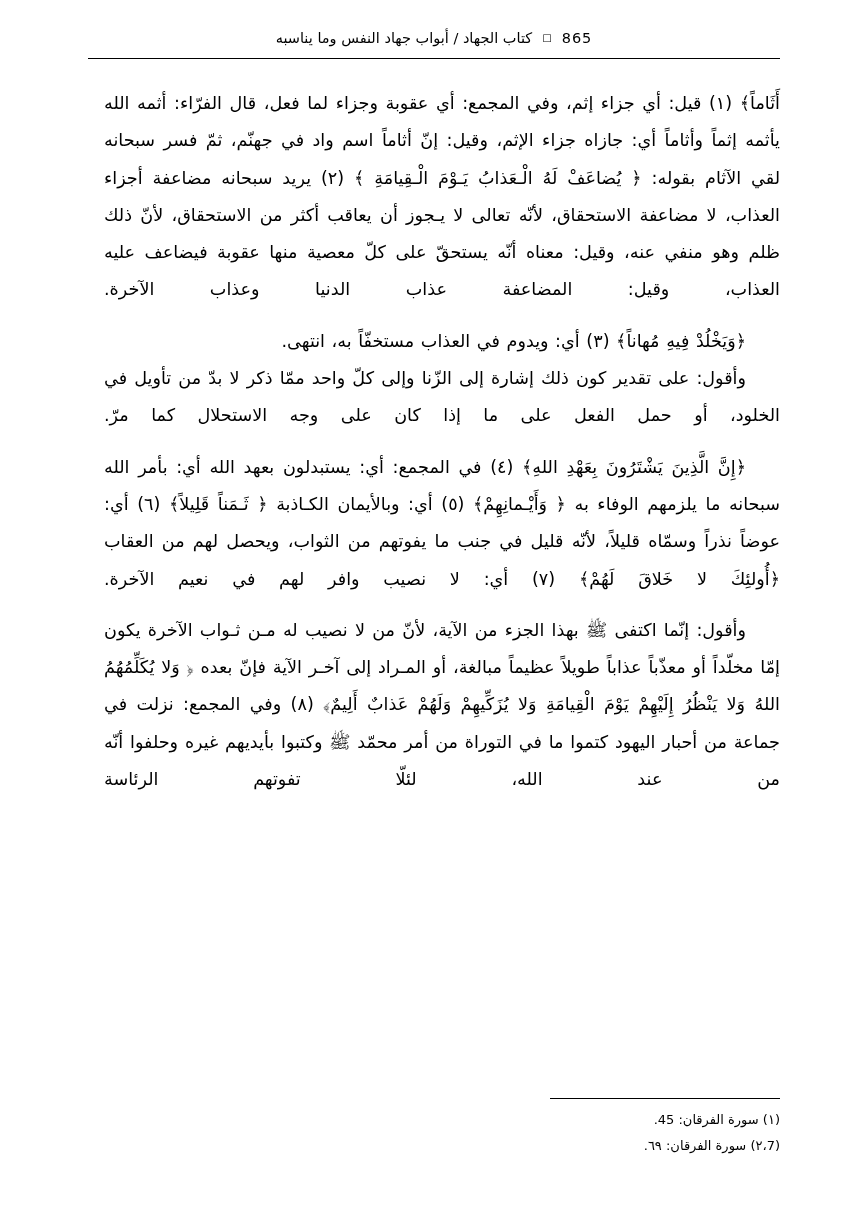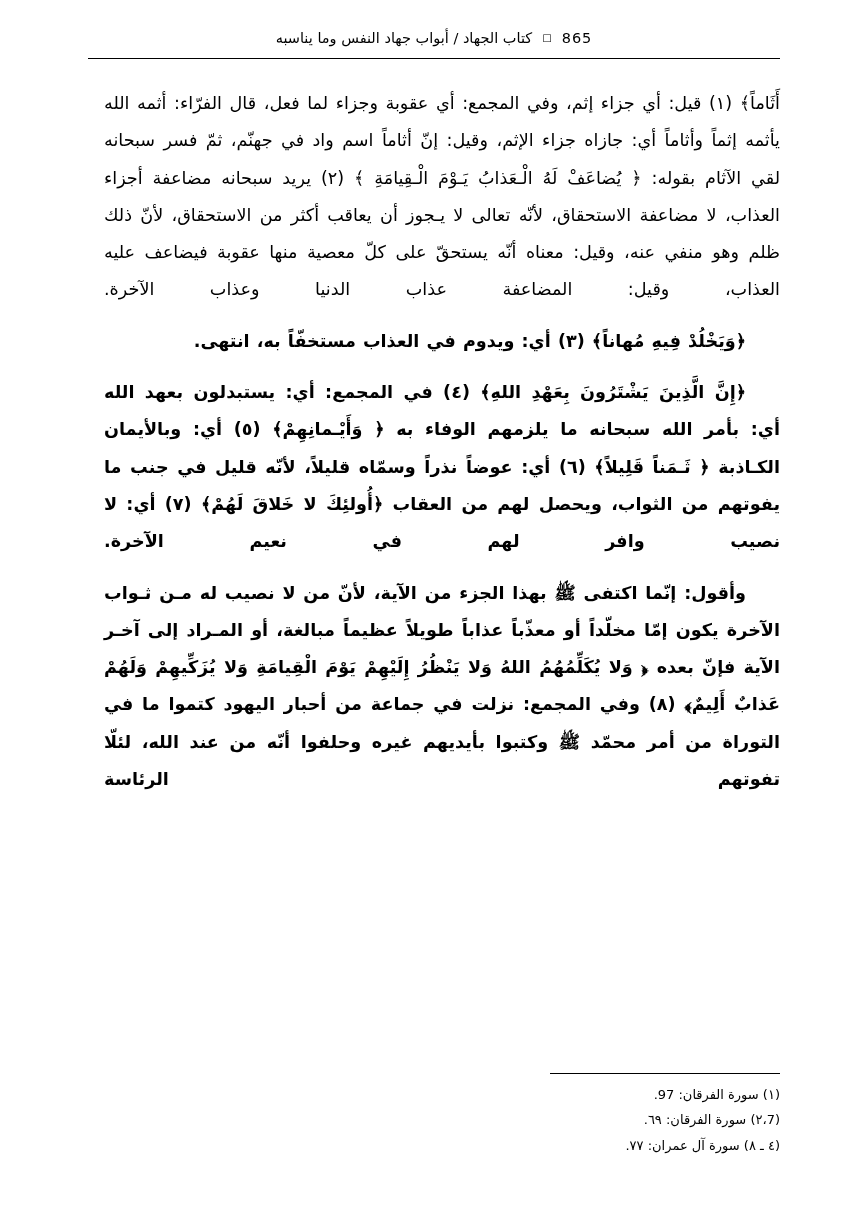--- a/index.html
+++ b/index.html
@@ -67,21 +67,20 @@
     word-spacing: 1px;
   }
   .body p {
     margin: 0 0 0 16px;
   }
   .p-gap {
     margin-top: 14px !important;
   }
   .indent {
     text-indent: 34px;
-    font-weight: bold;
   }
   .last-line {
     text-align-last: right;
   }
   
   .footnotes {
     position: absolute;
     right: 0;
     left: 0;
     bottom: 24px;
@@ -108,25 +107,25 @@
     <div class="header">
       <span class="header-page">865</span>
       <span class="header-sep">□</span>
       <span class="header-title">كتاب الجهاد / أبواب جهاد النفس وما يناسبه</span>
     </div>
     <div class="header-rule"></div>
 
     <div class="body">
       <p>أَثَاماً﴾ (١) قيل: أي جزاء إثم، وفي المجمع: أي عقوبة وجزاء لما فعل، قال الفرّاء: أثمه الله يأثمه إثماً وأثاماً أي: جازاه جزاء الإثم، وقيل: إنّ أثاماً اسم واد في جهنّم، ثمّ فسر سبحانه لقي الآثام بقوله: ﴿ يُضاعَفْ لَهُ الْـعَذابُ يَـوْمَ الْـقِيامَةِ ﴾ (٢) يريد سبحانه مضاعفة أجزاء العذاب، لا مضاعفة الاستحقاق، لأنّه تعالى لا يـجوز أن يعاقب أكثر من الاستحقاق، لأنّ ذلك ظلم وهو منفي عنه، وقيل: معناه أنّه يستحقّ على كلّ معصية منها عقوبة فيضاعف عليه العذاب، وقيل: المضاعفة عذاب الدنيا وعذاب الآخرة.</p>
       <p class="indent p-gap last-line">﴿وَيَخْلُدْ فِيهِ مُهاناً﴾ (٣) أي: ويدوم في العذاب مستخفّاً به، انتهى.</p>
+      <p class="indent">وأقول: على تقدير كون ذلك إشارة إلى الزّنا وإلى كلّ واحد ممّا ذكر لا بدّ من تأويل في الخلود، أو حمل الفعل على ما إذا كان على وجه الاستحلال كما مرّ.</p>
       <p class="indent p-gap">﴿إِنَّ الَّذِينَ يَشْتَرُونَ بِعَهْدِ اللهِ﴾ (٤) في المجمع: أي: يستبدلون بعهد الله أي: بأمر الله سبحانه ما يلزمهم الوفاء به ﴿ وَأَيْـمانِهِمْ﴾ (٥) أي: وبالأيمان الكـاذبة ﴿ ثَـمَناً قَلِيلاً﴾ (٦) أي: عوضاً نذراً وسمّاه قليلاً، لأنّه قليل في جنب ما يفوتهم من الثواب، ويحصل لهم من العقاب ﴿أُولئِكَ لا خَلاقَ لَهُمْ﴾ (٧) أي: لا نصيب وافر لهم في نعيم الآخرة.</p>
       <p class="indent p-gap">وأقول: إنّما اكتفى ﷺ بهذا الجزء من الآية، لأنّ من لا نصيب له مـن ثـواب الآخرة يكون إمّا مخلّداً أو معذّباً عذاباً طويلاً عظيماً مبالغة، أو المـراد إلى آخـر الآية فإنّ بعده ﴿ وَلا يُكَلِّمُهُمُ اللهُ وَلا يَنْظُرُ إِلَيْهِمْ يَوْمَ الْقِيامَةِ وَلا يُزَكِّيهِمْ وَلَهُمْ عَذابٌ أَلِيمٌ﴾ (٨) وفي المجمع: نزلت في جماعة من أحبار اليهود كتموا ما في التوراة من أمر محمّد ﷺ وكتبوا بأيديهم غيره وحلفوا أنّه من عند الله، لئلّا تفوتهم الرئاسة</p>
     </div>
 
     <div class="footnotes">
       <div class="fn-rule"></div>
-      <div class="fn">(١) سورة الفرقان: 97.</div>
+      <div class="fn">(١) سورة الفرقان: 45.</div>
       <div class="fn">(7،٢) سورة الفرقان: ٦٩.</div>
-      <div class="fn">(٤ ـ ٨) سورة آل عمران: ٧٧.</div>
     </div>
 
   </div>
 </div>
 
 </body></html>

